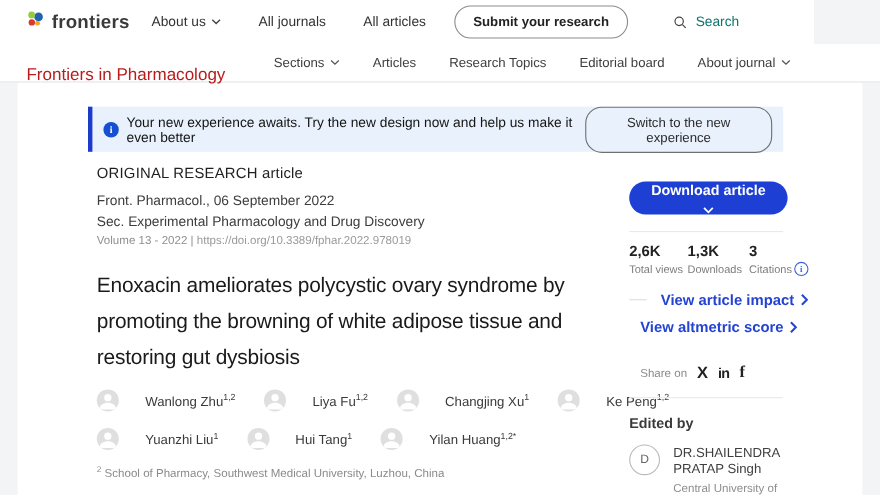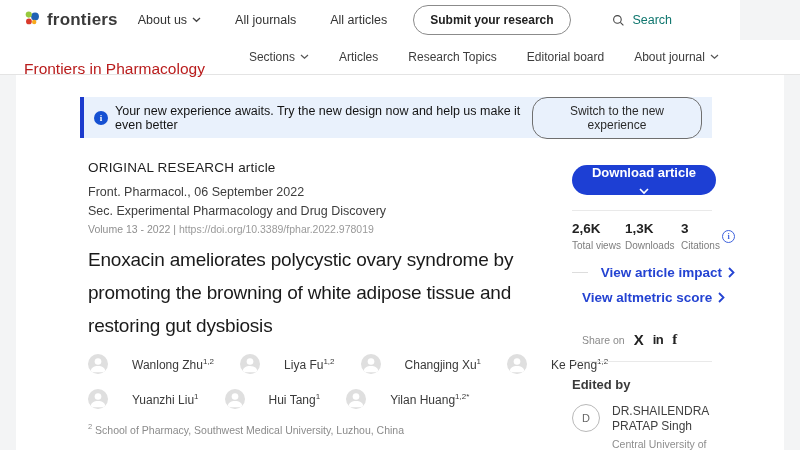--- a/index.html
+++ b/index.html
@@ -25,21 +25,21 @@
   
   .card { position:absolute; left:16px; top:75px; width:768px; height:375px; background:#fff; }
 
   
   .banner { position:absolute; left:80px; top:97px; width:632px; height:41px; background:#e9f1fc; border-left:4px solid #1c3bcd; display:flex; align-items:center; padding:0 10px 0 10px; }
   .info-badge { width:14px; height:14px; border-radius:50%; background:#1550d2; color:#fff; font-size:9px; font-weight:700; display:flex; align-items:center; justify-content:center; flex:0 0 14px; font-family:"Liberation Serif",serif; }
   .banner-msg { font-size:12.5px; color:#141414; margin-left:7px; }
   .banner-btn { margin-left:auto; border:1px solid #6f6f6f; border-radius:15px; padding:6px 15px; font-size:12px; color:#2b2b2b; background:transparent; cursor:pointer; font-family:"Liberation Sans",sans-serif; }
 
   
-  .meta { position:absolute; left:88px; top:160px; }
+  .meta { position:absolute; left:88px; top:150px; }
   .art-type { font-size:13.5px; font-weight:500; color:#1f1f1f; letter-spacing:.2px; }
   .art-citation { font-size:12.5px; font-weight:500; color:#3d3d3d; margin-top:10px; }
   .art-section { font-size:12.5px; font-weight:500; color:#3d3d3d; margin-top:5px; }
   .art-volume { font-size:10.5px; color:#8f8f8f; margin-top:5px; }
   .art-volume .doi { color:#9a9a9a; cursor:pointer; }
 
   .title { position:absolute; left:88px; top:243px; width:478px; font-size:19px; line-height:33px; font-weight:500; color:#1a1a1a; letter-spacing:-0.2px; }
 
   
   .authors-row { position:absolute; left:88px; display:flex; gap:26px; align-items:center; }
@@ -51,21 +51,21 @@
 
   .affils { position:absolute; left:88px; top:420px; }
   .affil { font-size:10.5px; color:#8b8b8b; line-height:14px; }
   .affil sup { font-size:7.5px; }
 
   
   .sidebar { position:absolute; left:572px; top:165px; width:163px; }
   .dl-btn { width:144px; height:30px; border:none; border-radius:16px; background:#1d3fd4; color:#fff; font-size:13px; font-weight:700; display:flex; align-items:center; justify-content:center; gap:8px; cursor:pointer; font-family:"Liberation Sans",sans-serif;flex-direction:column; }
   .sb-divider { width:140px; height:1px; background:#e9e9e9; }
   .d1 { margin-top:15px; } .d2 { margin-top:14px; }
-  .stats { margin-top:10px; display:flex; width:163px; align-items:center; }
+  .stats { margin-top:10px; display:flex; width:163px; align-items:flex-end; }
   .stat { display:flex; flex-direction:column; }
   .stat-val { font-size:13.5px; font-weight:700; color:#222; }
   .stat-label { font-size:10px; color:#7d7d7d; margin-top:4px; }
   .s1{width:53px;} .s2{width:56px;} .s3{width:40px;}
   .stat-info { margin-left:auto; width:13px; height:13px; border-radius:50%; border:1.2px solid #3e62dd; color:#3e62dd; font-size:8px; font-weight:700; display:flex; align-items:center; justify-content:center; cursor:pointer; font-family:"Liberation Serif",serif; }
   .impact-row { margin-top:14px; display:flex; align-items:center; }
   .impact-dash { width:26px; height:1px; background:#ddd; margin-right:13px; }
   .blue-link { font-size:13.5px; font-weight:700; color:#2443d2; display:flex; align-items:center; gap:6px; cursor:pointer; white-space:nowrap; }
   .altmetric-row { margin-top:10px; padding-left:10px; }
   .share-row { margin-top:27px; padding-left:10px; display:flex; align-items:center; gap:9px; }

